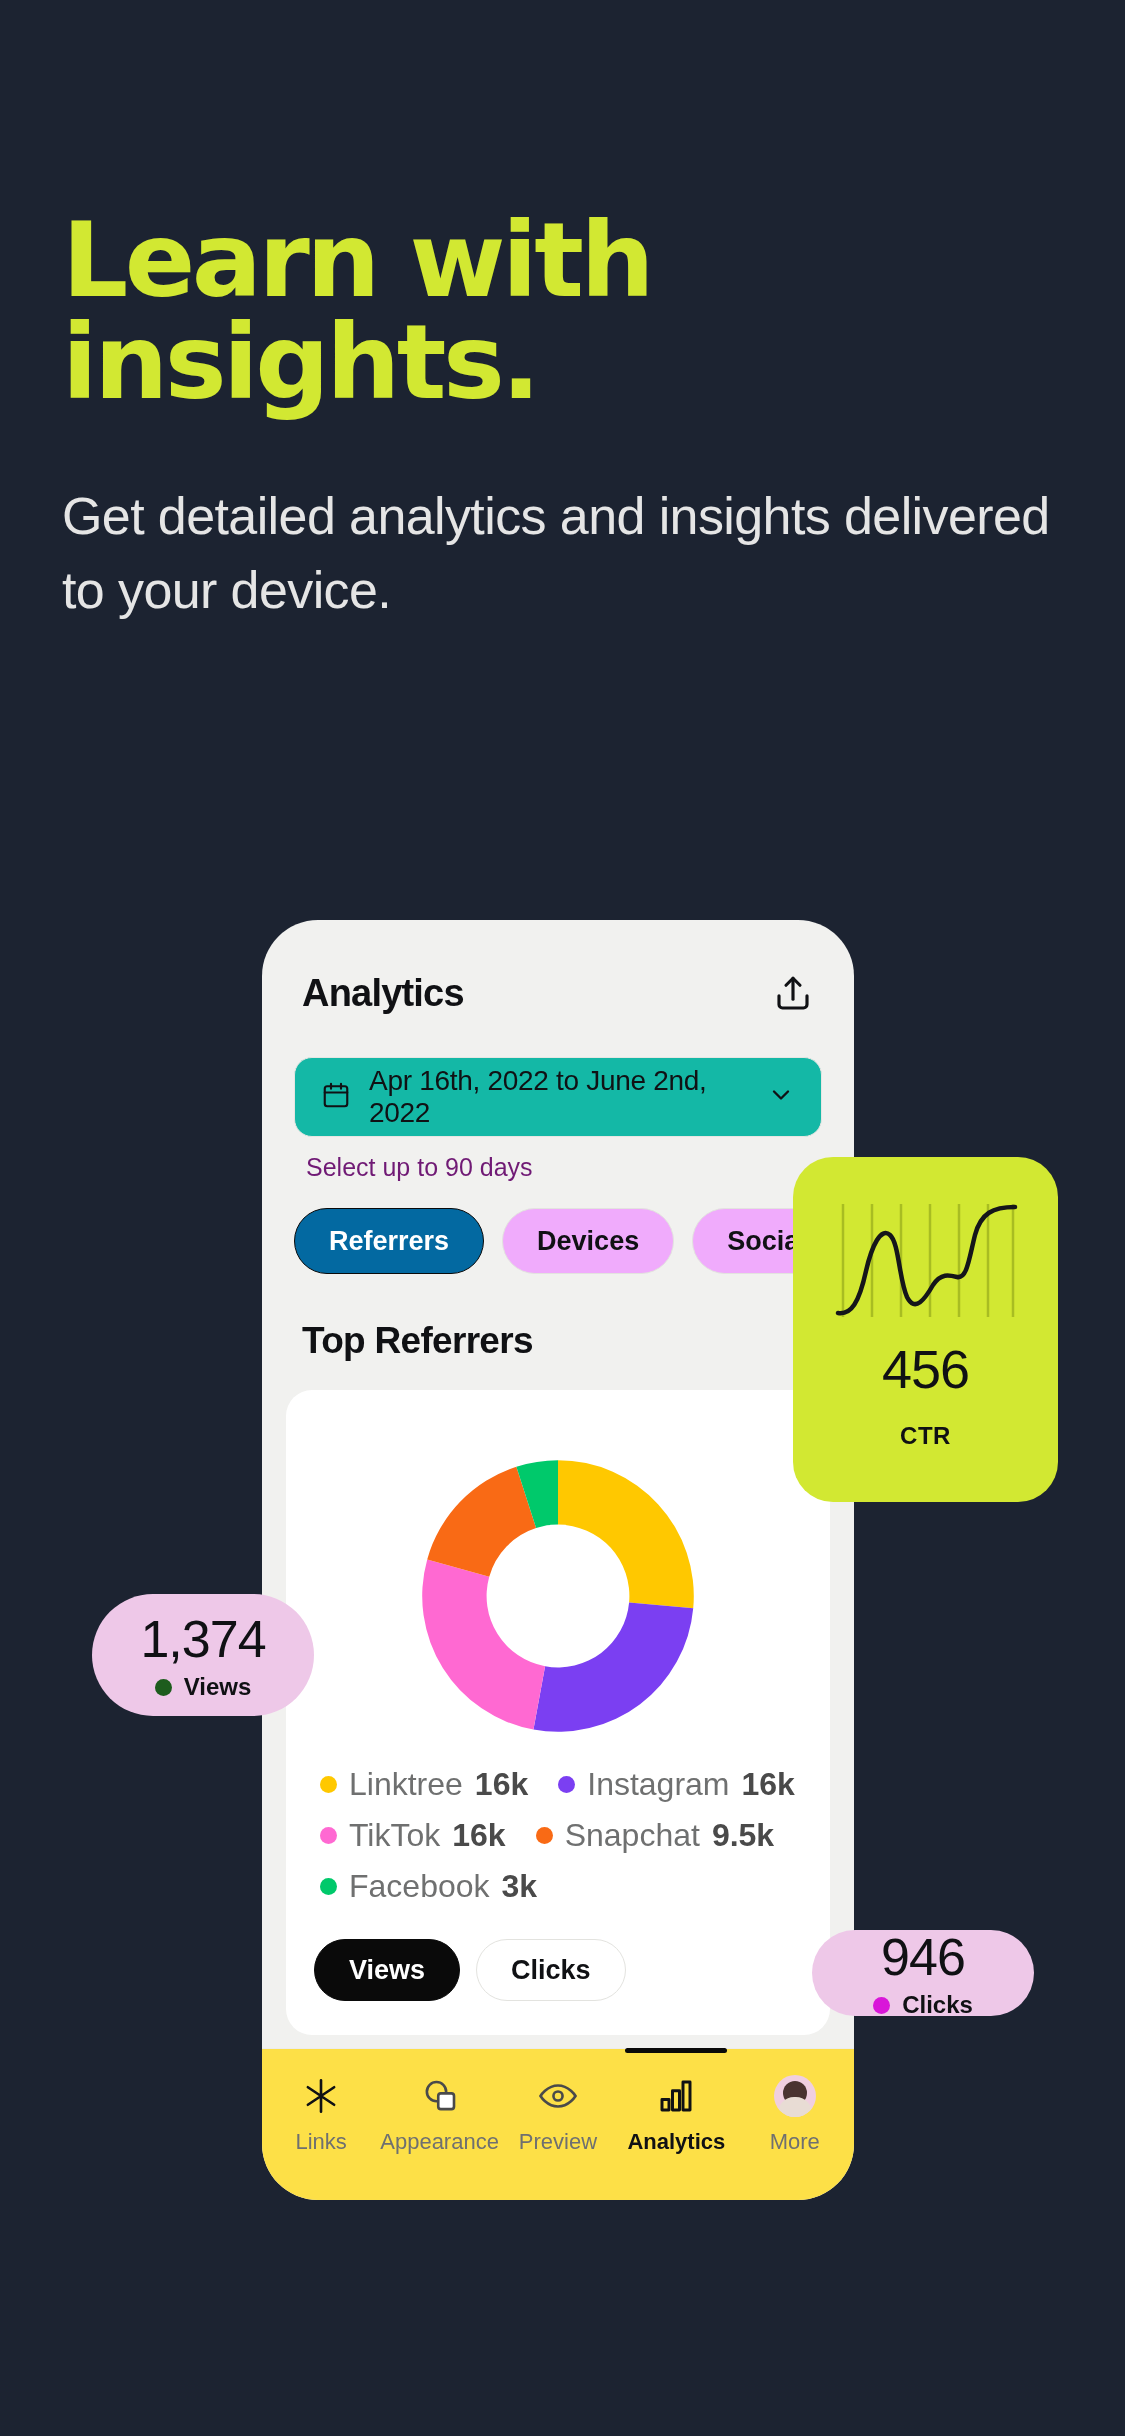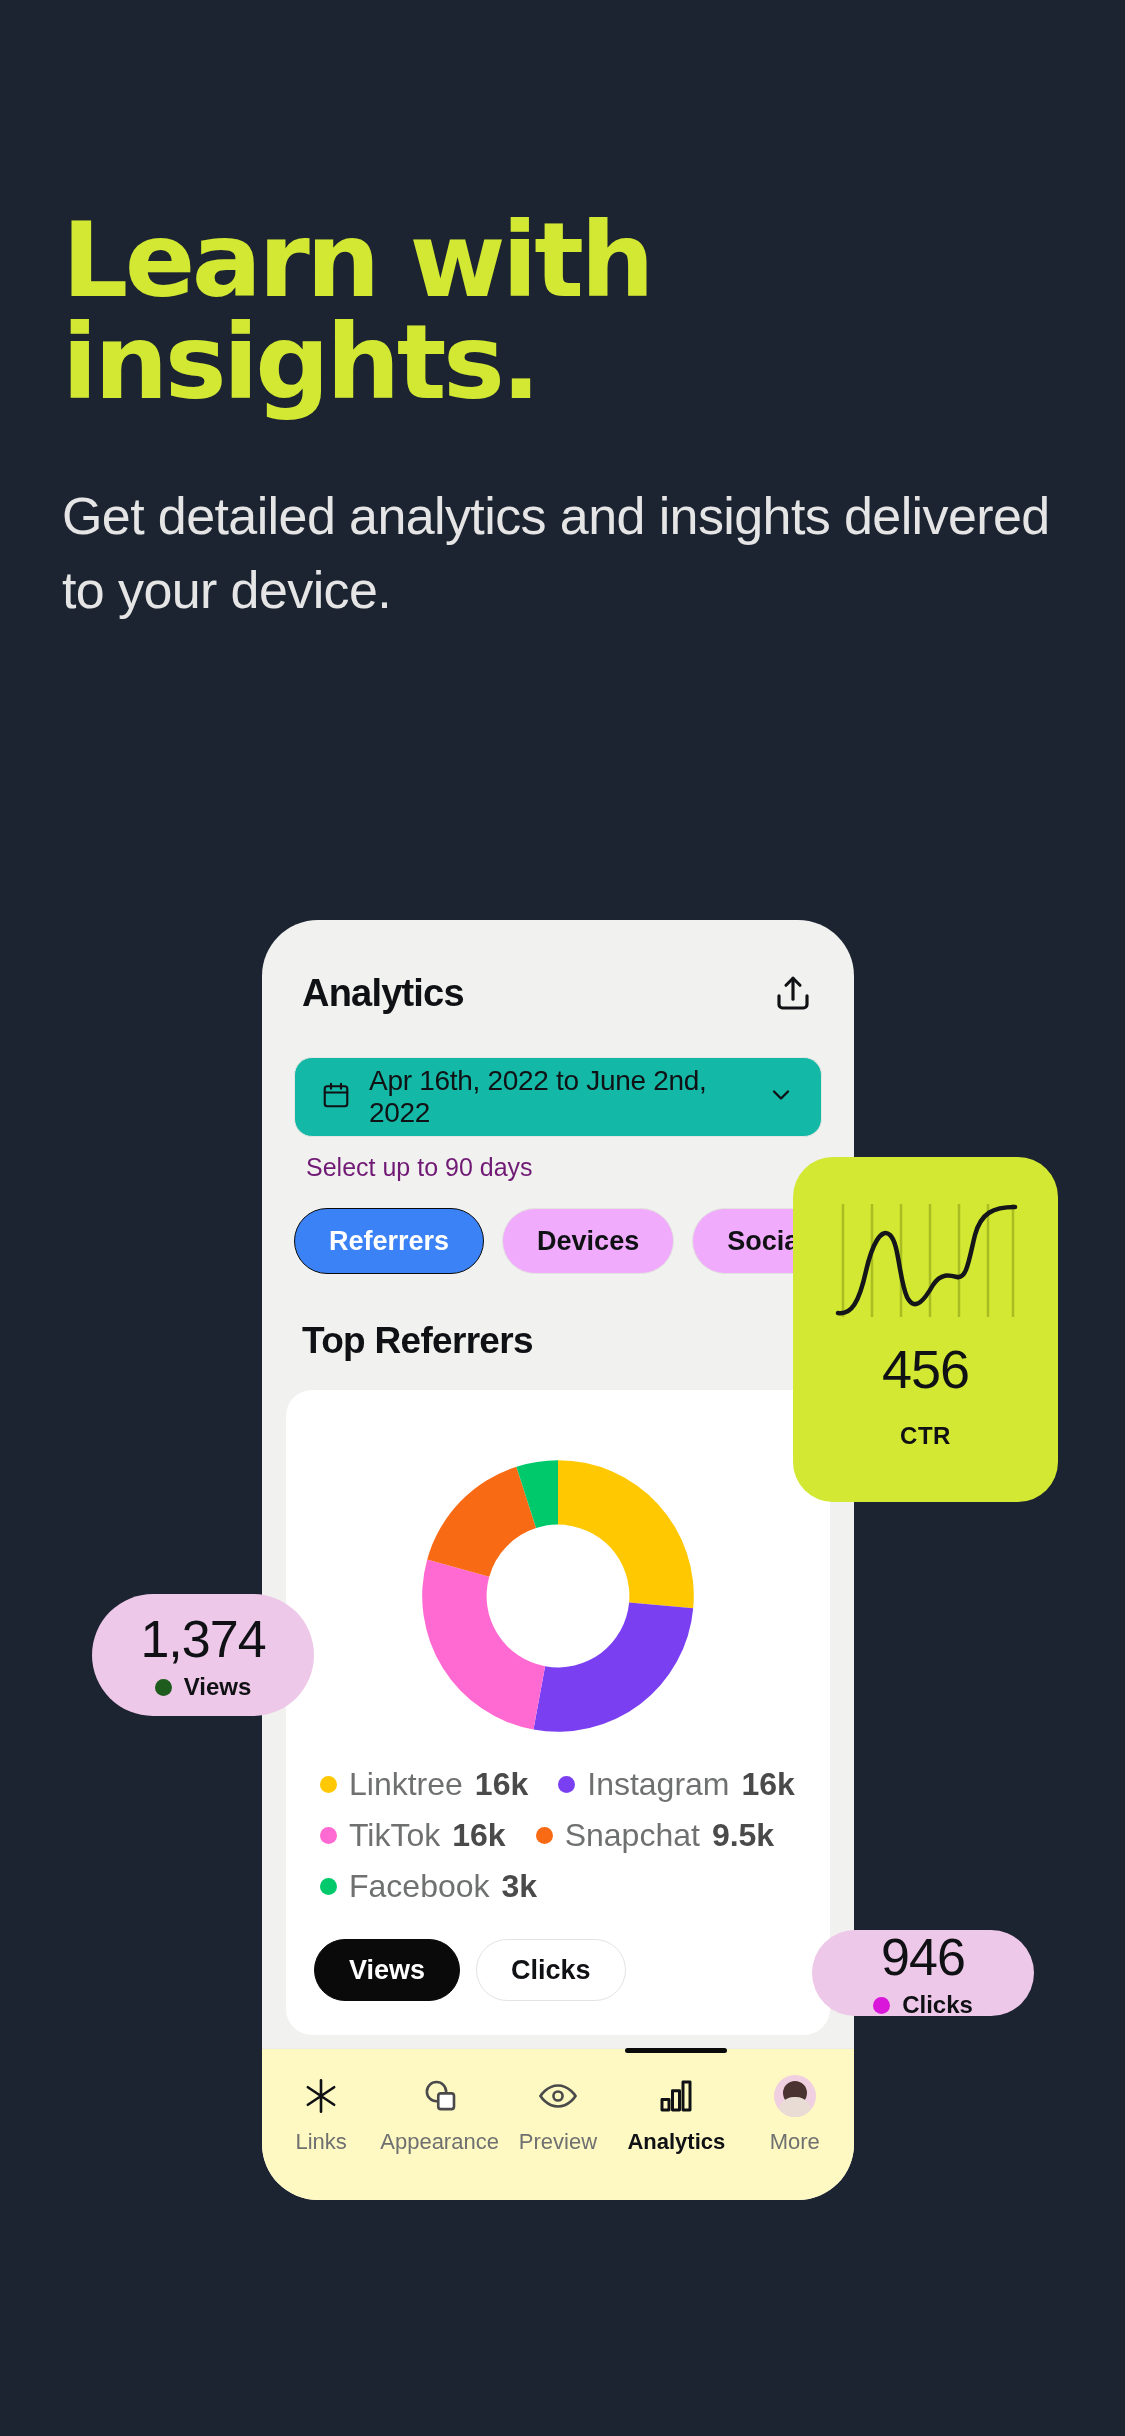--- a/index.html
+++ b/index.html
@@ -59,21 +59,21 @@
   .date-text { font-size: 28px; color: #101114; flex: 1; letter-spacing: -0.3px; }
   .hint { margin: 16px 0 0 44px; font-size: 25px; color: #701a75; }
 
   .chips { display: flex; gap: 18px; padding: 26px 0 0 32px; }
   .chip {
     border-radius: 999px; height: 66px; padding: 0 34px;
     display: flex; align-items: center;
     font-size: 27px; font-weight: 600; white-space: nowrap;
     border: 1px solid #e3e3df; background: #f0abfc; color: #101114;
   }
-  .chip.active { background: #3b82f6; color: #fff; border-color: #0a0a0a; }
+  .chip.active { background: #0369a1; color: #fff; border-color: #0a0a0a; }
 
   .section-title {
     font-size: 37px; font-weight: 700; color: #101114;
     padding: 46px 0 0 40px; letter-spacing: -0.7px;
   }
 
   .panel {
     margin: 28px 24px 0 24px;
     background: #fff;
     border-radius: 26px;
@@ -91,21 +91,21 @@
   .donut-wrap { display: flex; justify-content: center; padding: 36px 0 30px 0; }
   .legend { display: flex; flex-wrap: wrap; gap: 14px 30px; padding: 0 6px; }
   .legend-item { display: flex; align-items: center; gap: 12px; font-size: 32px; color: #6f7070; }
   .legend-dot { width: 17px; height: 17px; border-radius: 50%; flex: none; }
   .legend-val { font-weight: 700; color: #4a4a4a; }
   .bottom-seg { display: flex; gap: 16px; padding-top: 34px; }
 
   
   .navbar {
     position: absolute; left: 0; right: 0; bottom: 0;
-    height: 152px; background: #fef9c3;
+    height: 152px; background: #fde047;
     display: flex; align-items: flex-start; justify-content: space-around;
     padding-top: 26px;
     border-top: 1px solid #ececec;
   }
   .nav-item {
     width: 118px; display: flex; flex-direction: column;
     align-items: center; gap: 12px; position: relative;
   }
   .nav-label { font-size: 22px; color: #6f7070; }
   .nav-item.active .nav-label { color: #101114; font-weight: 700; }

